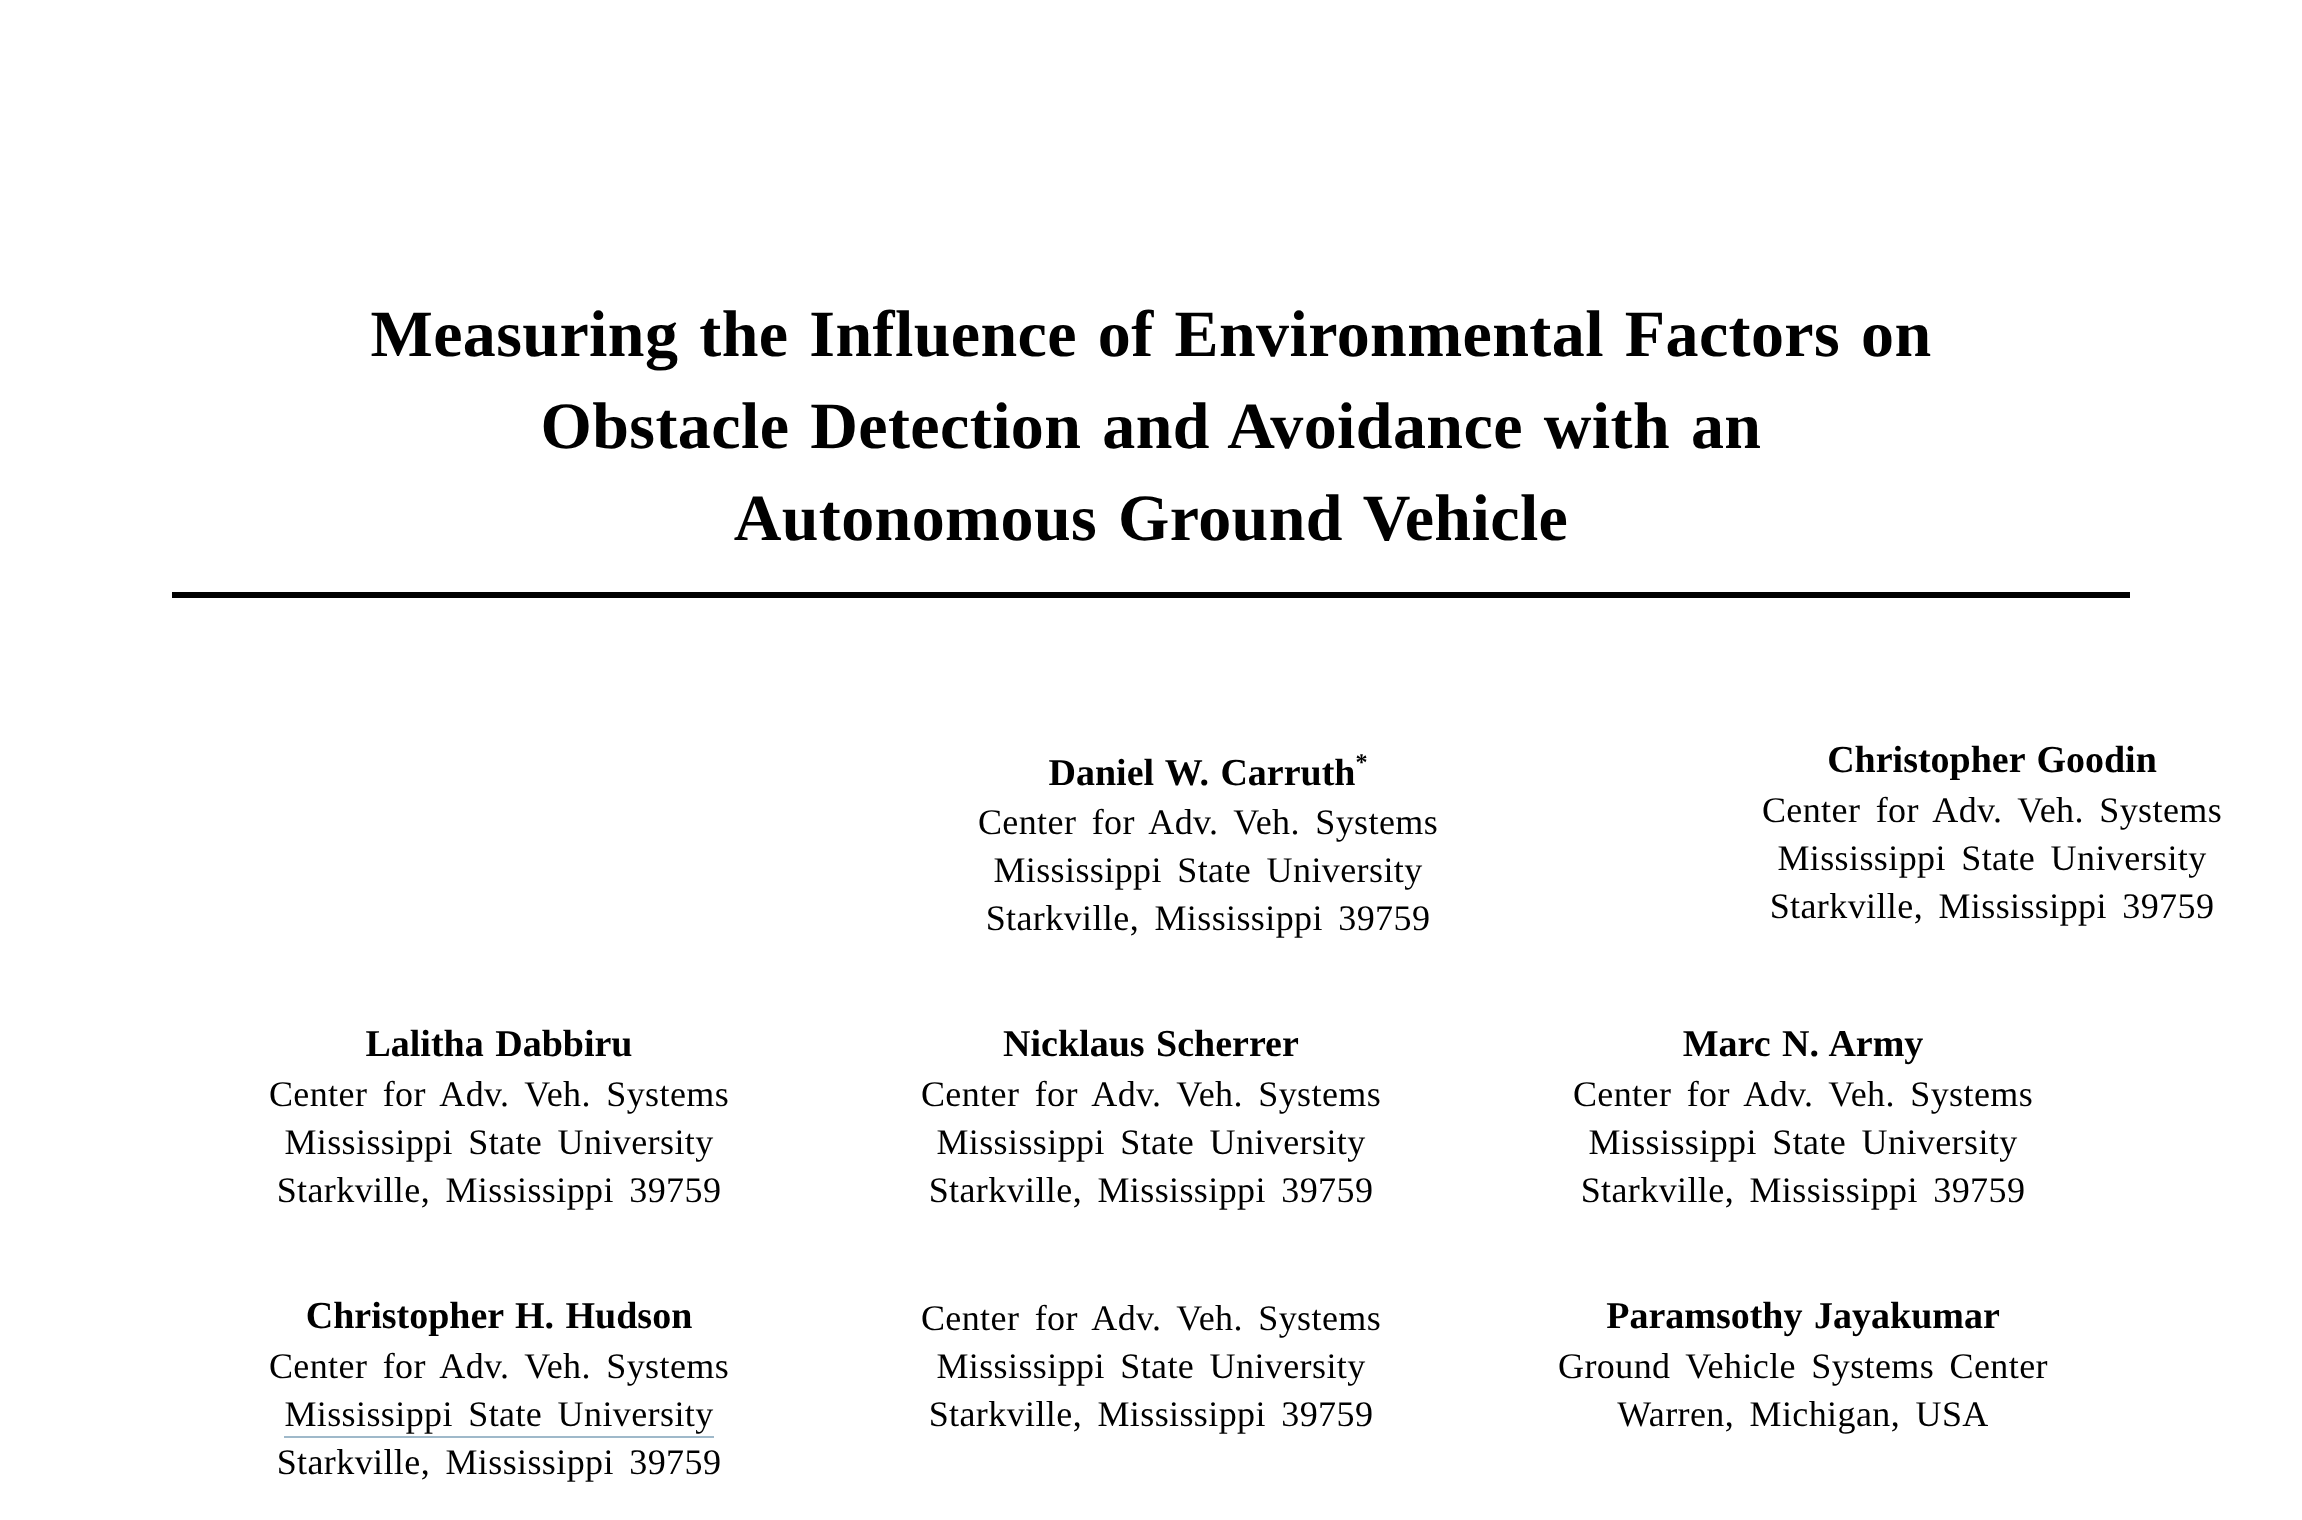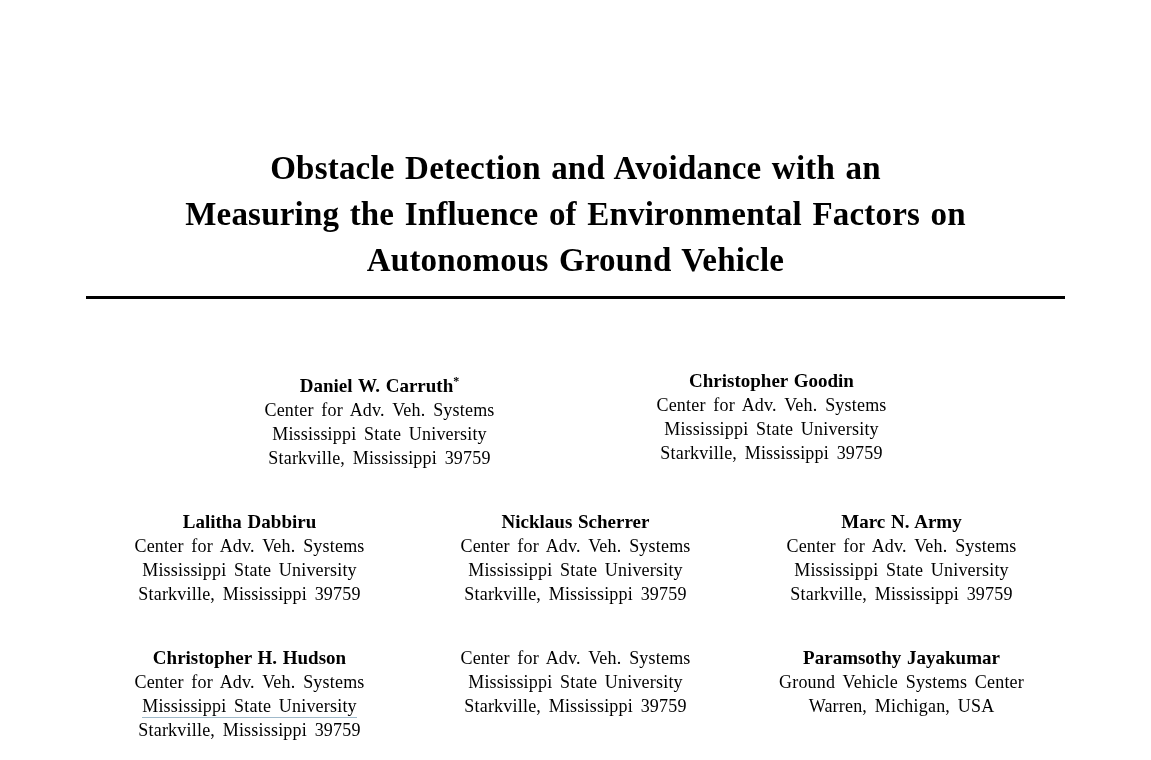--- a/index.html
+++ b/index.html
@@ -42,20 +42,21 @@
     margin-top: 70px;
   }
   .author-row {
     display: flex;
     justify-content: center;
     margin-top: 40px;
   }
   .author-row.first {
     margin-top: 0;
     gap: 82px;
+    justify-content: flex-end;
   }
   .author-row.triple {
     gap: 16px;
   }
   .author-block {
     width: 310px;
     text-align: center;
   }
   .author-name {
     font-size: 19px;
@@ -80,22 +81,22 @@
     border-bottom: 1.5px solid #9fb9ca;
     line-height: 21px;
   }
 </style>
 </head>
 <body>
 
 <div class="page">
 
   <div class="title-block">
+    <div class="title-line">Measuring the Influence of Environmental Factors on</div>
     <div class="title-line">Obstacle Detection and Avoidance with an</div>
-    <div class="title-line">Measuring the Influence of Environmental Factors on</div>
     <div class="title-line">Autonomous Ground Vehicle</div>
   </div>
 
   <div class="rule"></div>
 
   <div class="authors">
 
     <div class="author-row first">
       <div class="author-block">
         <div class="author-name"><span>Daniel W. Carruth</span><sup>*</sup></div>

